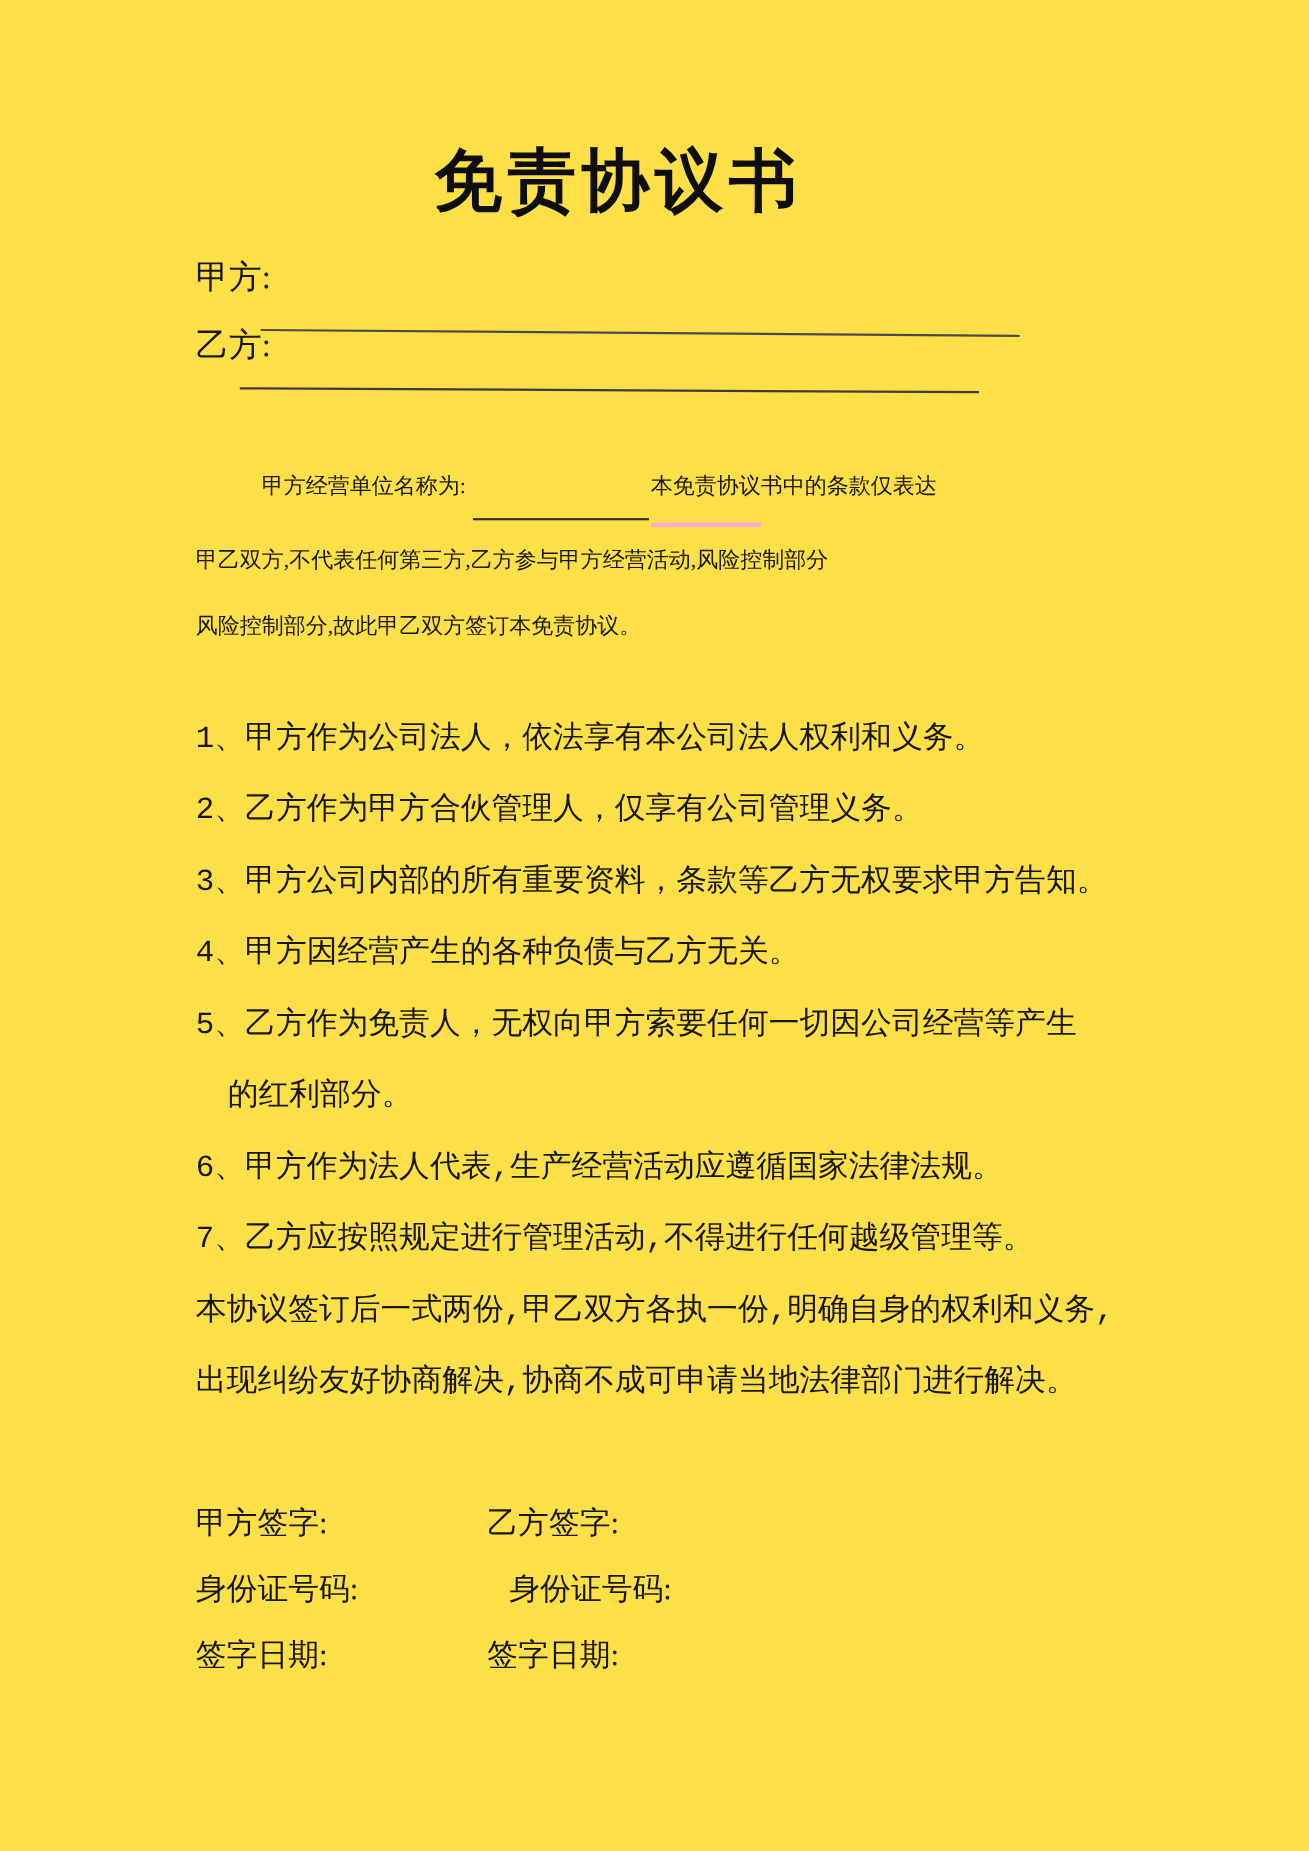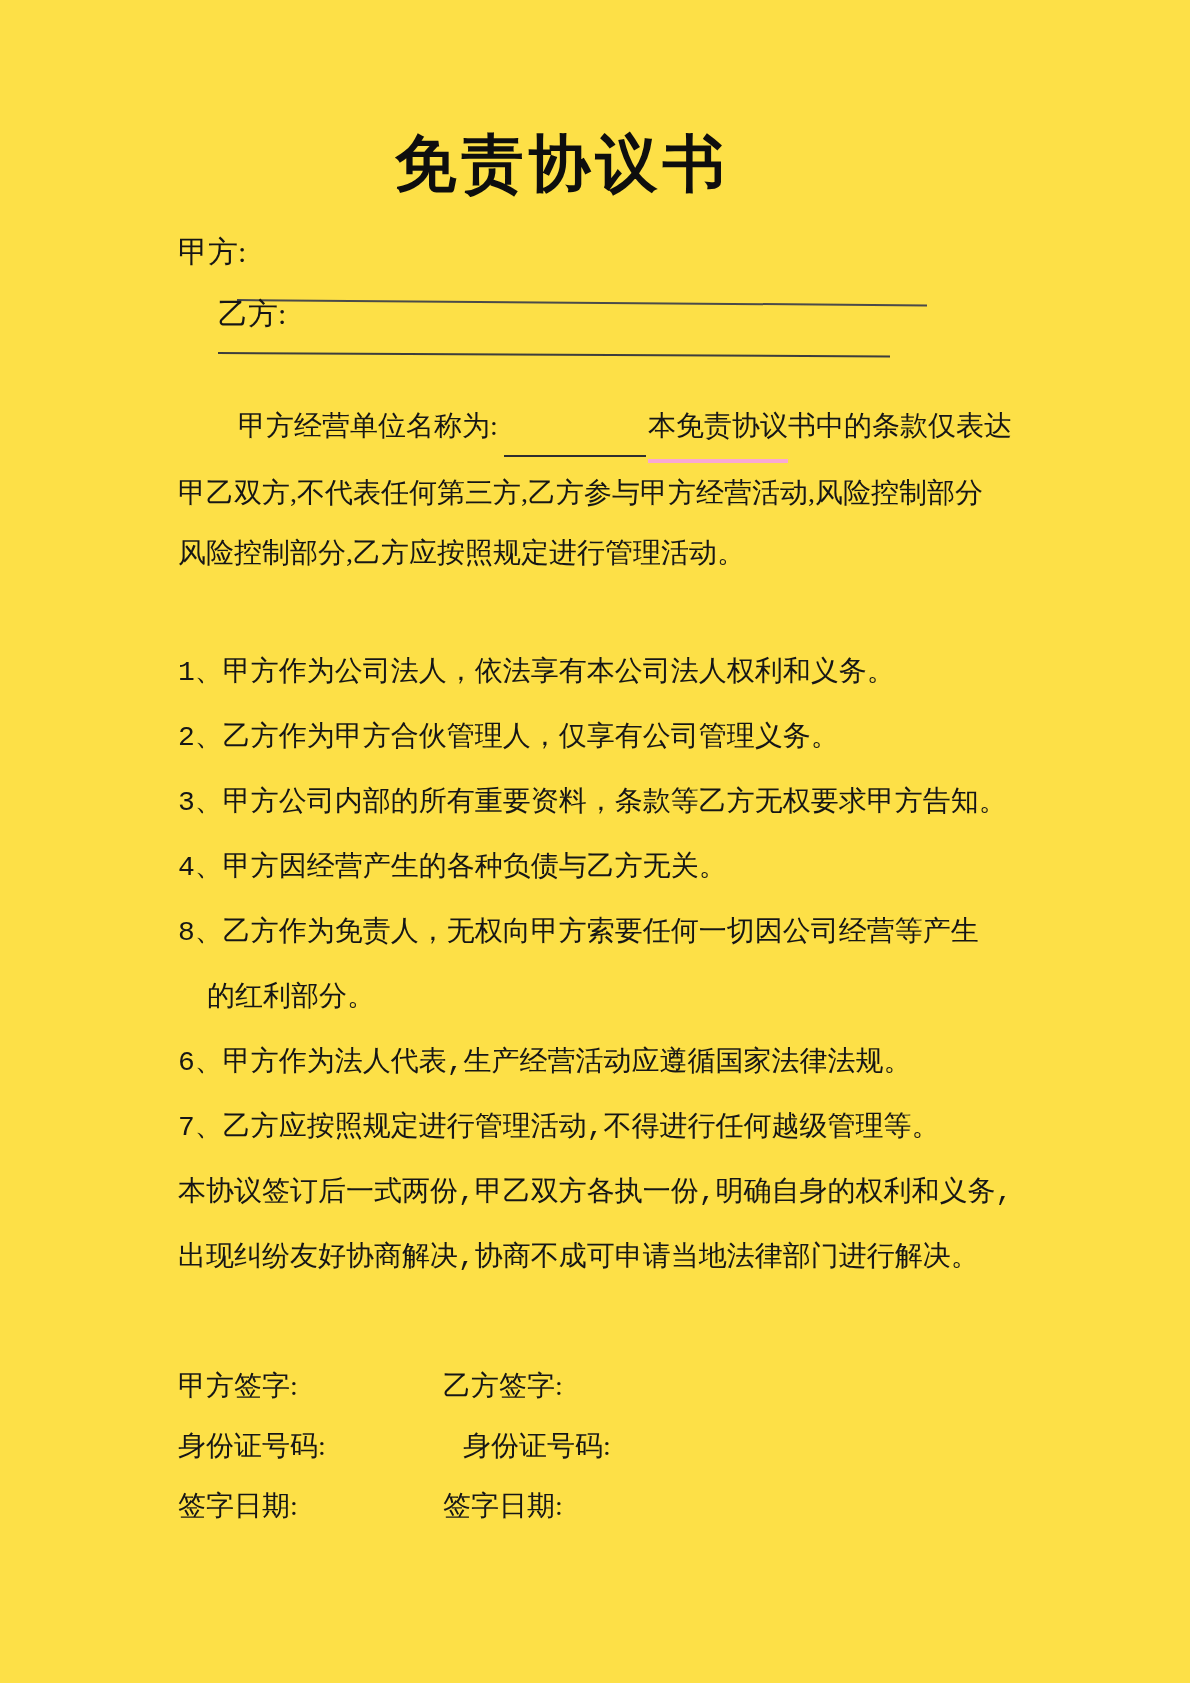--- a/index.html
+++ b/index.html
@@ -25,36 +25,36 @@
     color: #0e0e0e;
     white-space: nowrap;
   }
   .party-label {
     position: absolute;
     left: 178px;
     font-size: 30px;
     white-space: nowrap;
   }
   .party-a-label { top: 232px; }
-  .party-b-label { top: 294px; margin-left: 40px; }
+  .party-b-label { top: 294px; }
   .fill-line {
     position: absolute;
     height: 0;
     border-top: 2px solid #4a4a4a;
     transform-origin: left center;
   }
   .fill-line-a { left: 237px; top: 299px; width: 690px; transform: rotate(0.45deg); }
   .fill-line-b { left: 218px; top: 352px; width: 672px; transform: rotate(0.30deg); border-top-color: #3d3d3d; }
 
   .intro {
     position: absolute;
-    top: 396px;
+    top: 412px;
     left: 178px;
     width: 834px;
-    font-size: 28px;
+    font-size: 20px;
     line-height: 60px;
   }
   .intro .line { white-space: nowrap; }
   .intro .line1 {
     display: flex;
     align-items: baseline;
     padding-left: 60px;
     white-space: nowrap;
   }
   .intro .line1 > span { flex: 0 0 auto; }
@@ -107,29 +107,29 @@
   <div class="fill-line fill-line-b"></div>
 
   <div class="intro">
     <div class="line1">
       <span>甲方经营单位名称为:</span>
       <span class="blank-underline"></span>
       <span class="u-text">本免责协议</span>
       <span>书中的条款仅表达</span>
     </div>
     <div class="line">甲乙双方,不代表任何第三方,乙方参与甲方经营活动,风险控制部分</div>
-    <div class="line">风险控制部分,乙方应按照规定进行管理活动。</div>
+    <div class="line">风险控制部分,故此甲乙双方签订本免责协议。</div>
   </div>
 
   <div class="clauses">
     <div class="line">1、甲方作为公司法人，依法享有本公司法人权利和义务。</div>
     <div class="line">2、乙方作为甲方合伙管理人，仅享有公司管理义务。</div>
     <div class="line">3、甲方公司内部的所有重要资料，条款等乙方无权要求甲方告知。</div>
     <div class="line">4、甲方因经营产生的各种负债与乙方无关。</div>
-    <div class="line">8、乙方作为免责人，无权向甲方索要任何一切因公司经营等产生</div>
+    <div class="line">5、乙方作为免责人，无权向甲方索要任何一切因公司经营等产生</div>
     <div class="line cont">的红利部分。</div>
     <div class="line">6、甲方作为法人代表,生产经营活动应遵循国家法律法规。</div>
     <div class="line">7、乙方应按照规定进行管理活动,不得进行任何越级管理等。</div>
     <div class="line">本协议签订后一式两份,甲乙双方各执一份,明确自身的权利和义务,</div>
     <div class="line">出现纠纷友好协商解决,协商不成可申请当地法律部门进行解决。</div>
   </div>
 
   <div class="signature">
     <div class="sig-row">
       <div class="sig-cell-a">甲方签字:</div>

